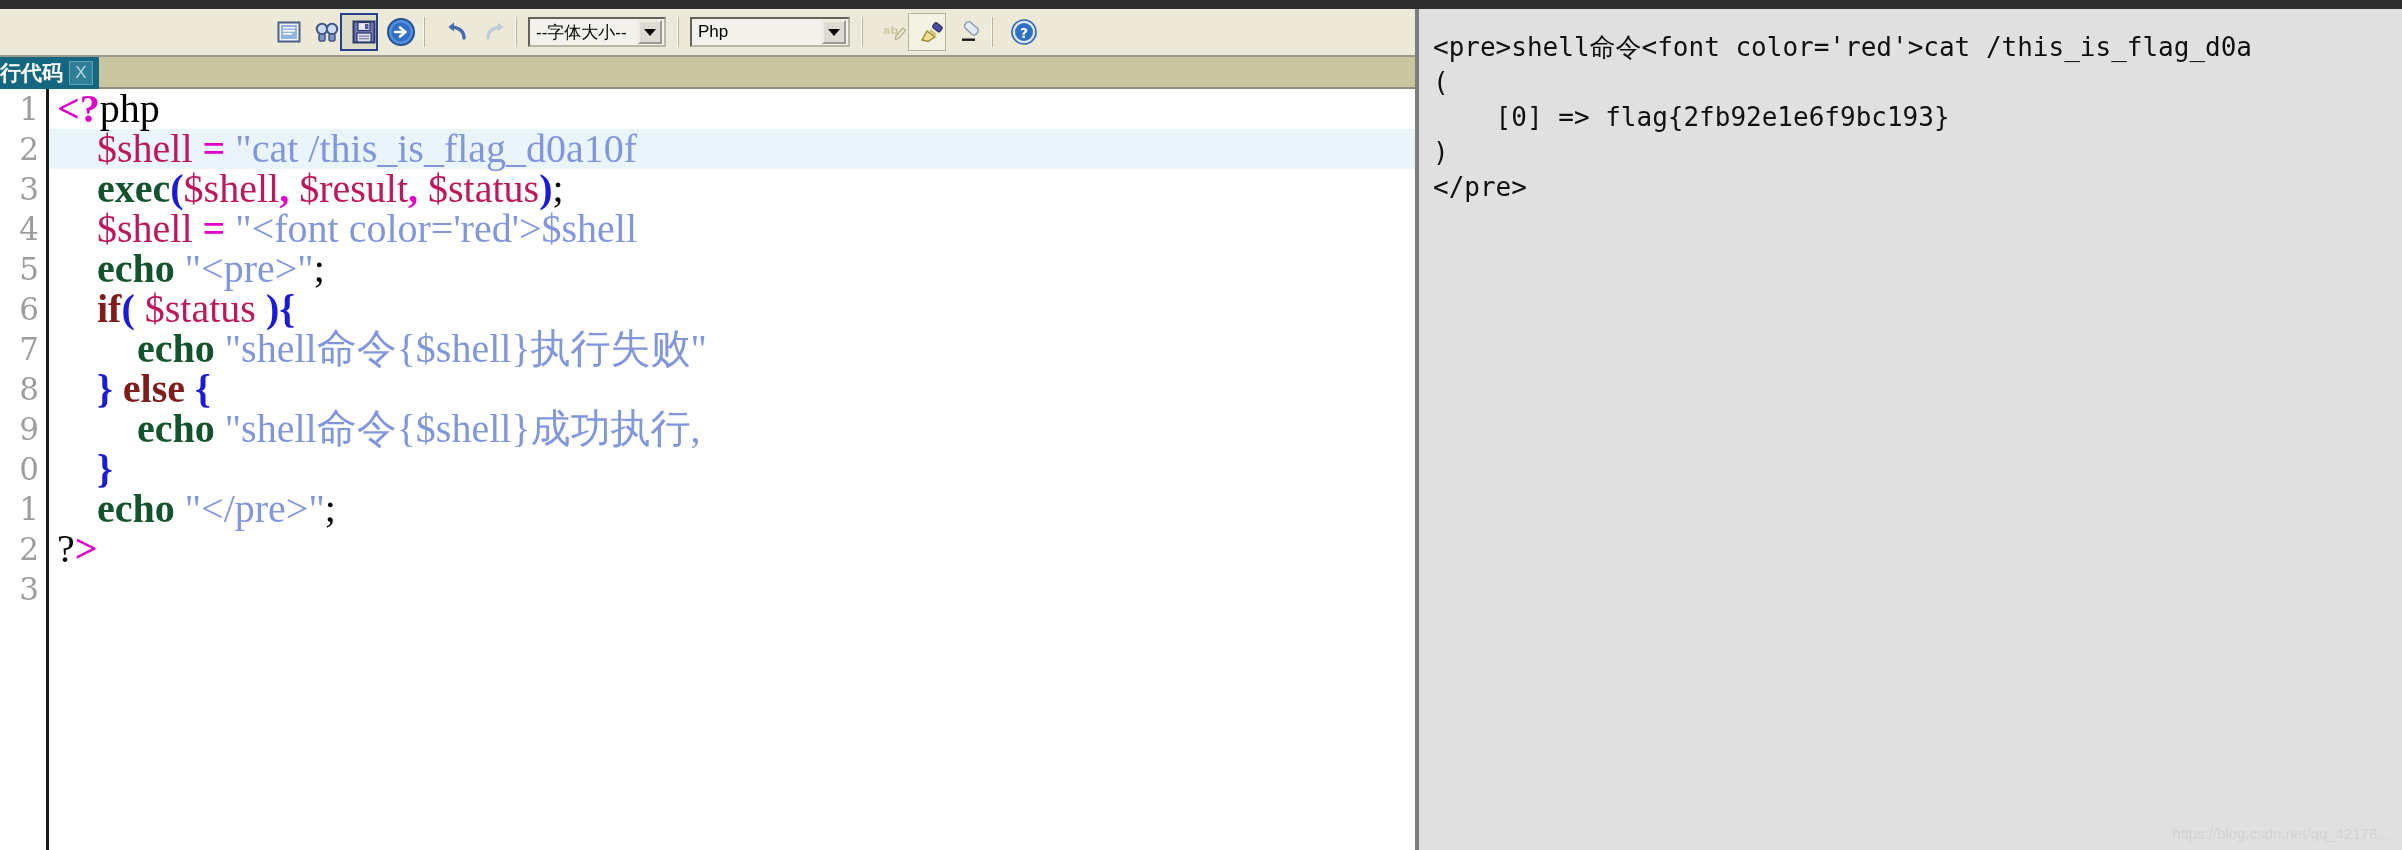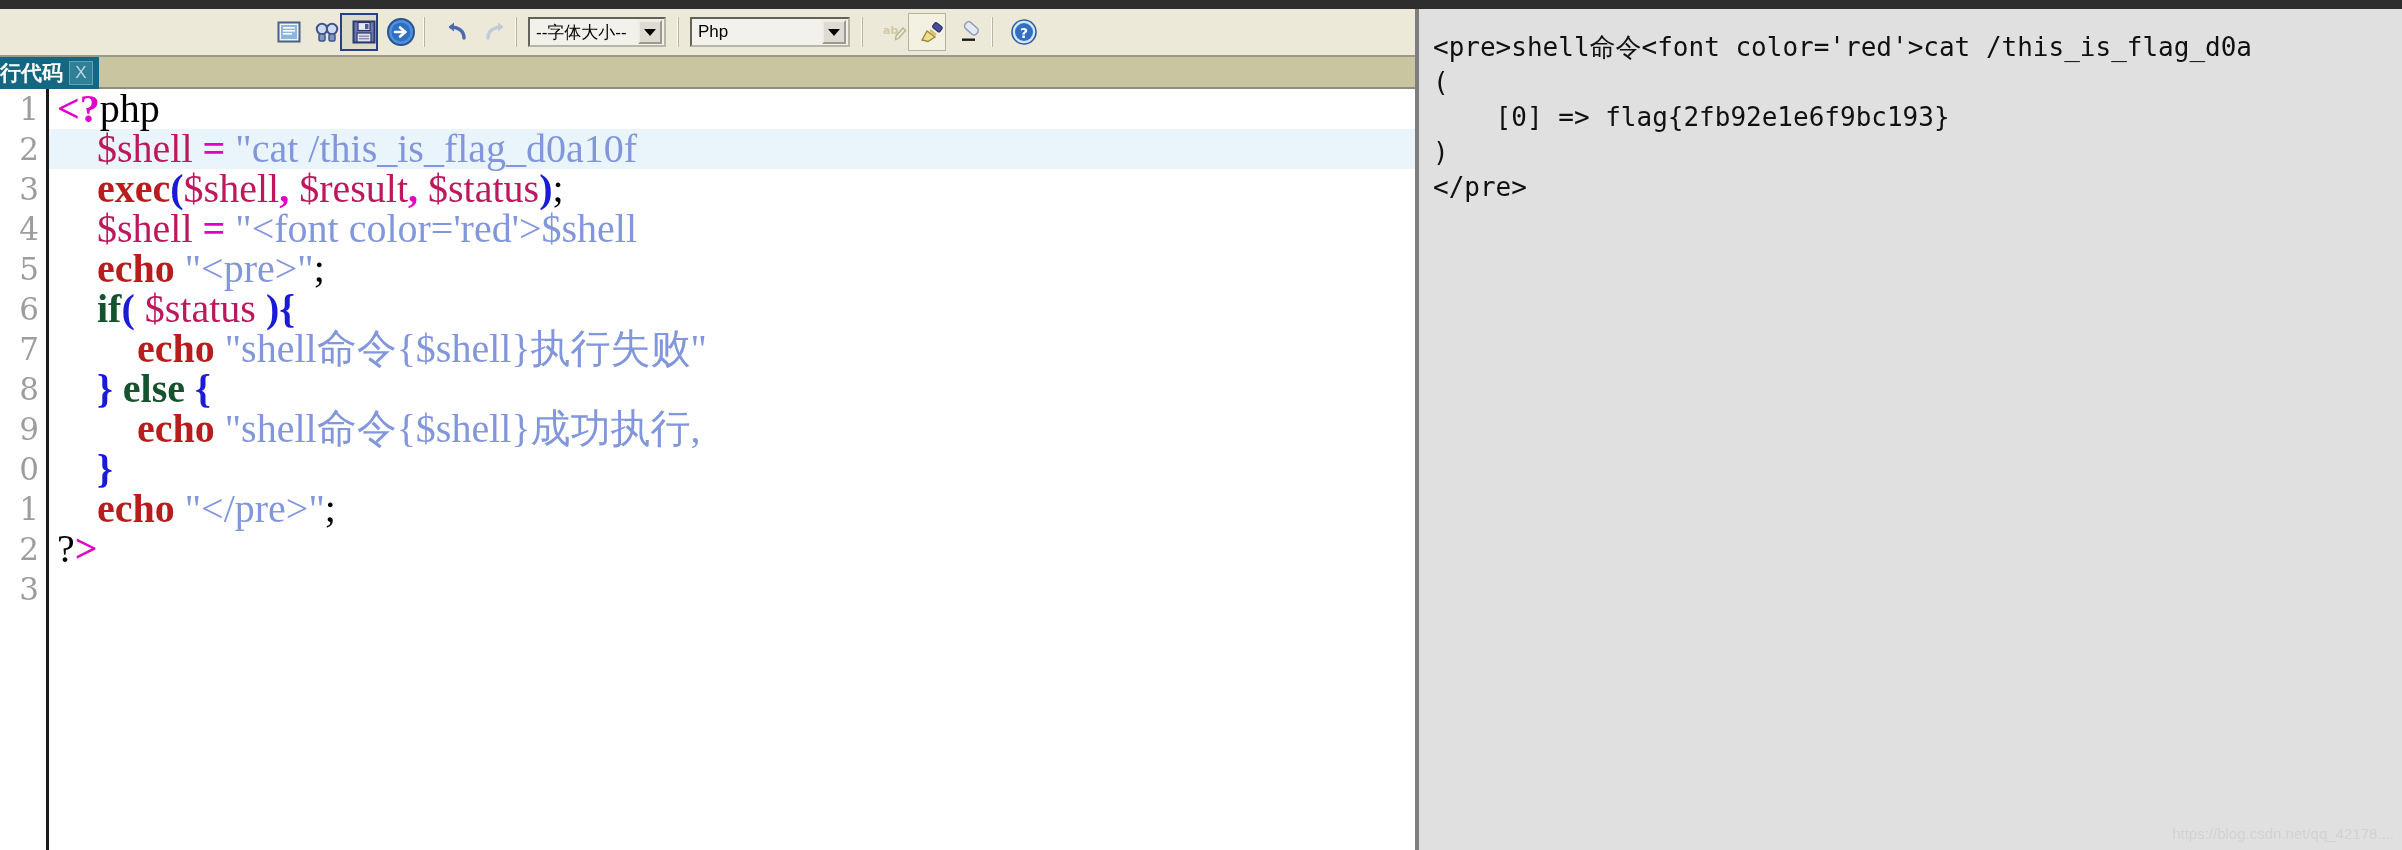--- a/index.html
+++ b/index.html
@@ -60,22 +60,22 @@
     font-family: "DejaVu Serif", serif; font-size: 31px; }
   .cl { white-space: pre; padding-left: 8px; color: #000; }
   .cl.hl { background: #eaf4fb; }
 
   
   .t-tag   { color: #e000c8; font-weight: bold; }
   .t-php   { color: #000000; }
   .t-var   { color: #be185d; }
   .t-op    { color: #e000c8; font-weight: bold; }
   .t-str   { color: #8296dc; }
-  .t-kw    { color: #b91c1c; font-weight: bold; }
-  .t-ctl   { color: #14532d; font-weight: bold; }
+  .t-kw    { color: #14532d; font-weight: bold; }
+  .t-ctl   { color: #7f1d1d; font-weight: bold; }
   .t-brace { color: #1b1bd7; font-weight: bold; }
   .t-punc  { color: #000000; }
 
   
   .right-pane { position: absolute; left: 1415px; top: 9px; width: 987px; height: 841px;
     background: #e0e0e0; border-left: 4px solid #7d7d7d; }
   .out-text { position: absolute; left: 14px; top: 21px; right: 0;
     font-family: "DejaVu Sans Mono", monospace; font-size: 26px; line-height: 35px;
     color: #101010; white-space: pre; }
   .watermark { position: absolute; right: 8px; bottom: 8px; font-size: 15px; color: #d2d2d2;

